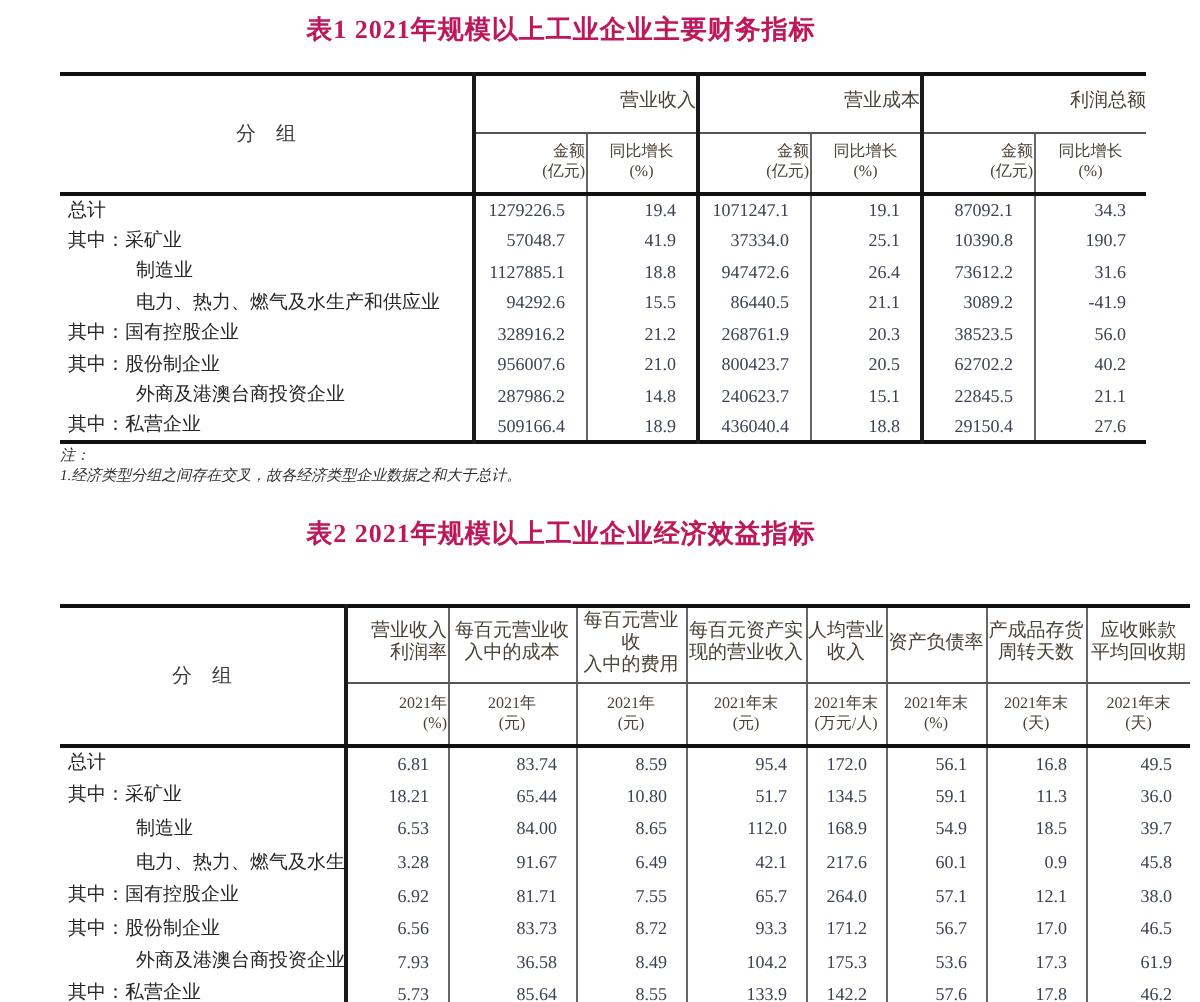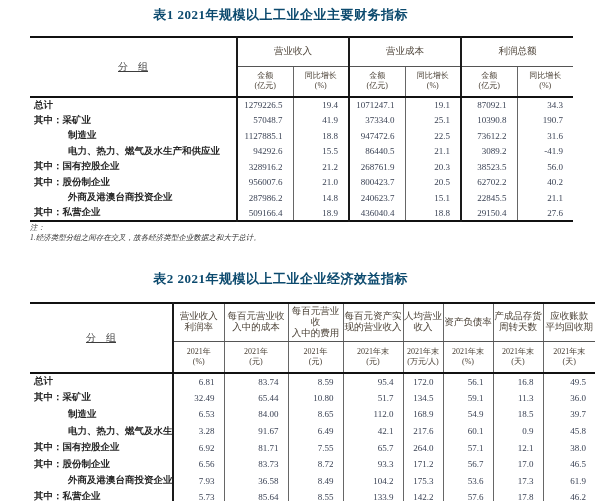--- a/index.html
+++ b/index.html
@@ -2,57 +2,55 @@
 <html><head>
 <meta charset="utf-8">
 <style>
   html,body{margin:0;padding:0;background:#e8e8e8;}
   .page{
     position:relative;width:600px;height:501px;background:#ffffff;overflow:hidden;
     font-family:"Liberation Serif","DejaVu Serif",serif;color:#262626;
   }
   .tbl-title{
     position:absolute;left:0;width:561px;text-align:center;
-    font-size:13px;font-weight:bold;color:#0c4a6e;letter-spacing:0.5px;
+    font-size:13px;font-weight:bold;color:#be185d;letter-spacing:0.5px;
   }
   #title1{top:6px;}
-  #title2{top:270px;}
+  #title2{top:258px;}
 
   table{border-collapse:collapse;table-layout:fixed;position:absolute;
         border-top:2px solid #111;border-bottom:2px solid #111;}
   #table1{left:30px;top:36px;width:543px;}
   #table2{left:30px;top:302px;width:565px;}
 
   th,td{margin:0;padding:0;font-weight:normal;overflow:hidden;}
 
   
   .grp{
     text-align:center;vertical-align:middle;font-size:9.5px;color:#4a4035;
     border-bottom:1px solid #555;white-space:pre-line;line-height:11px;
   }
   .sub{
     text-align:center;vertical-align:middle;font-size:8px;color:#4a4035;
     border-bottom:2px solid #111;white-space:pre-line;line-height:10px;
   }
   .fenzu{
     text-align:center;vertical-align:middle;font-size:10px;color:#3d3d3d;
     border-bottom:2px solid #111;
-    text-decoration:underline;
   }
   
-  .bl2{border-left:2px solid #1a1a1a;}
+  .bl2{border-left:2px solid #1a1a1a;text-align:right;}
   .bl1{border-left:1px solid #666;}
 
   
   #table1 tbody tr{height:15.5px;}
   #table2 tbody tr{height:16.6px;}
   td.lbl{
     text-align:left;vertical-align:middle;padding-left:4px;font-size:9.5px;color:#262626;
     white-space:nowrap;
-    font-weight:bold;
   }
   td.lbl.ind{padding-left:38px;}
   td.num{
     text-align:right;vertical-align:middle;padding-right:10px;
     font-size:9px;color:#3a4254;white-space:nowrap;
   }
   #table2 td.num{padding-right:9px;}
   #table1 .grp-row{height:29px;}
   #table1 .sub-row{height:31px;}
   #table2 .grp-row{height:38px;}
@@ -120,21 +118,21 @@
         <td class="num bl2">37334.0</td>
         <td class="num bl1">25.1</td>
         <td class="num bl2">10390.8</td>
         <td class="num bl1">190.7</td>
       </tr>
       <tr>
         <td class="lbl ind">制造业</td>
         <td class="num bl2">1127885.1</td>
         <td class="num bl1">18.8</td>
         <td class="num bl2">947472.6</td>
-        <td class="num bl1">22.5</td>
+        <td class="num bl1">26.4</td>
         <td class="num bl2">73612.2</td>
         <td class="num bl1">31.6</td>
       </tr>
       <tr>
         <td class="lbl ind">电力、热力、燃气及水生产和供应业</td>
         <td class="num bl2">94292.6</td>
         <td class="num bl1">15.5</td>
         <td class="num bl2">86440.5</td>
         <td class="num bl1">21.1</td>
         <td class="num bl2">3089.2</td>
@@ -243,21 +241,21 @@
         <td class="num bl1">83.74</td>
         <td class="num bl1">8.59</td>
         <td class="num bl1">95.4</td>
         <td class="num bl1">172.0</td>
         <td class="num bl1">56.1</td>
         <td class="num bl1">16.8</td>
         <td class="num bl1">49.5</td>
       </tr>
       <tr>
         <td class="lbl">其中：采矿业</td>
-        <td class="num bl2">32.49</td>
+        <td class="num bl2">18.21</td>
         <td class="num bl1">65.44</td>
         <td class="num bl1">10.80</td>
         <td class="num bl1">51.7</td>
         <td class="num bl1">134.5</td>
         <td class="num bl1">59.1</td>
         <td class="num bl1">11.3</td>
         <td class="num bl1">36.0</td>
       </tr>
       <tr>
         <td class="lbl ind">制造业</td>

